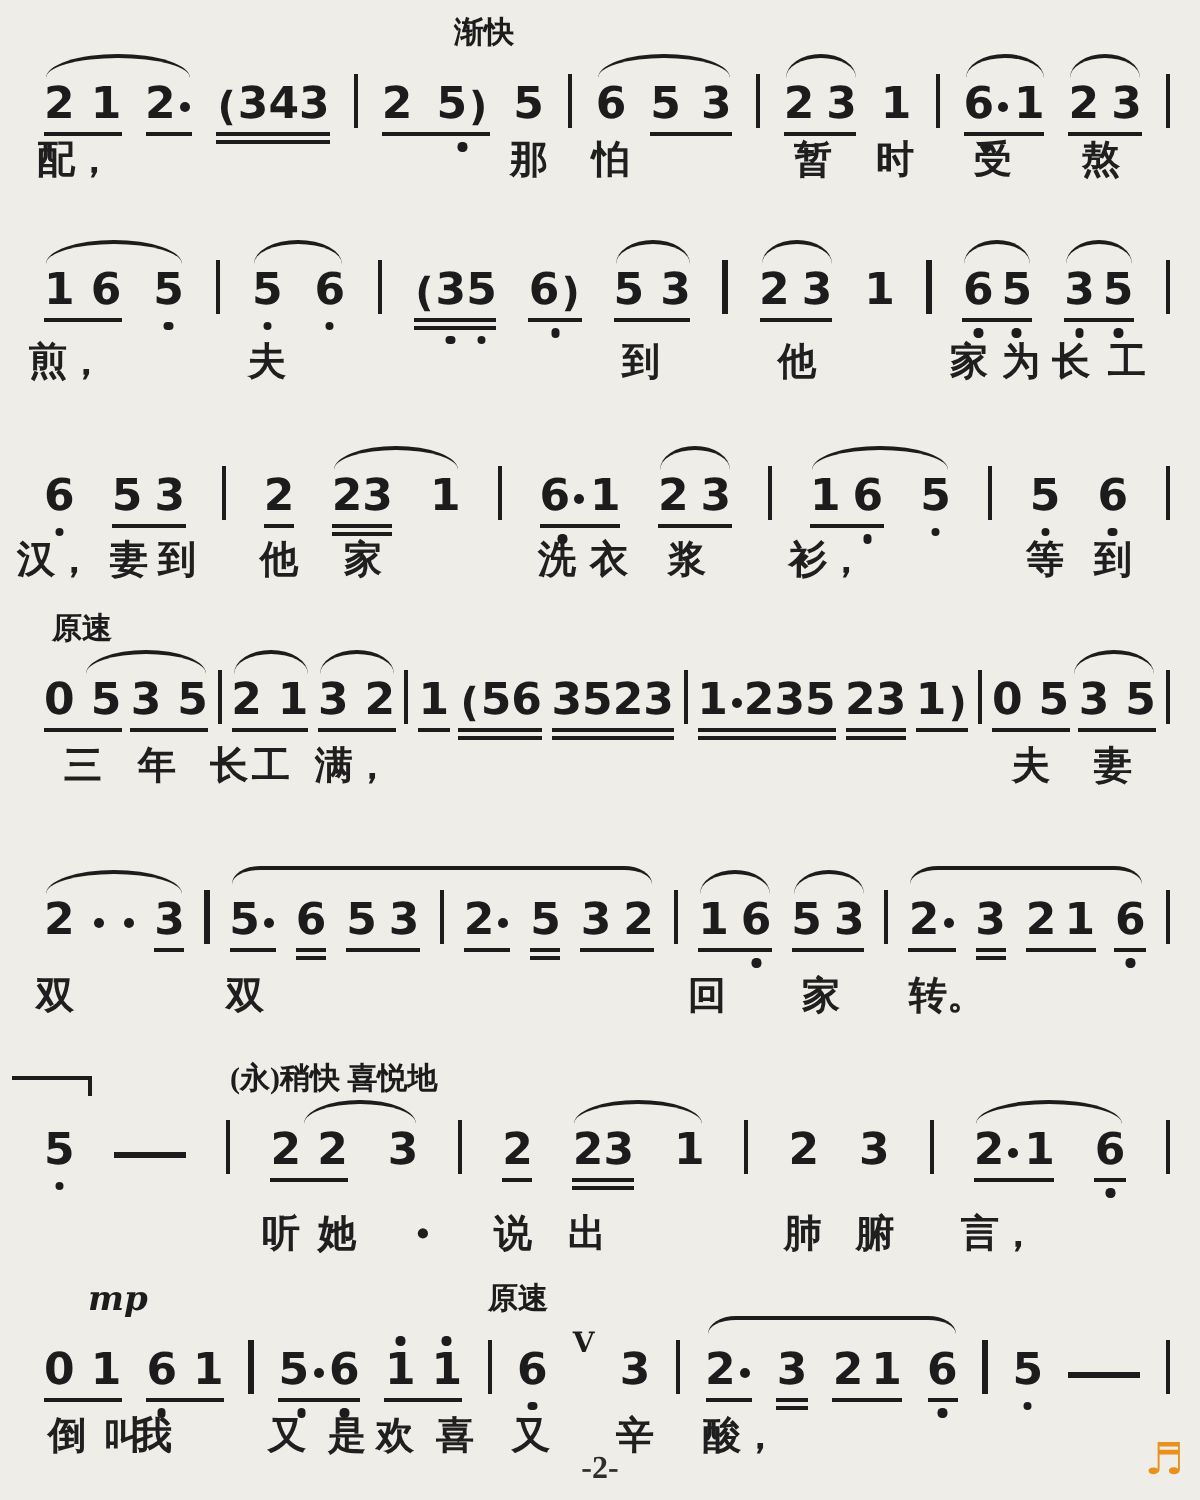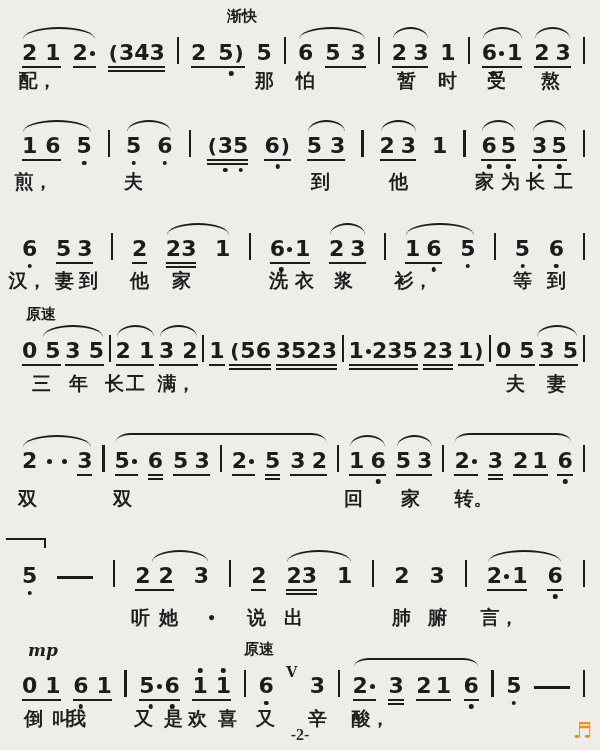--- a/index.html
+++ b/index.html
@@ -747,20 +747,21 @@
         <div class="lyrics-row" style="top: 50px;">
           <span class="lyric" style="left: 118.5px;">听</span>
           <span class="lyric" style="left: 146.5px;">她</span>
           <span class="lyric" style="left: 189.5px;">•</span>
           <span class="lyric" style="left: 234.5px;">说</span>
           <span class="lyric" style="left: 271.5px;">出</span>
           <span class="lyric" style="left: 379.5px;">肺</span>
           <span class="lyric" style="left: 415.5px;">腑</span>
           <span class="lyric" style="left: 477.5px;">言，</span>
         </div>
+        <span class="mark" style="left: 93px;">(永)稍快  喜悦地</span>
       </div>
       <div class="system" style="top: 667px;">
         <div class="notes-row">
           <div class="group">
             <span class="unit">
               <span class="num">0</span>
             </span>
             <span class="unit" style="margin-left: 8px;">
               <span class="num">1</span>
             </span>
@@ -860,21 +861,21 @@
           <span class="lyric" style="left: 39.5px;">叫</span>
           <span class="lyric" style="left: 54.5px;">我</span>
           <span class="lyric" style="left: 121.5px;">又</span>
           <span class="lyric" style="left: 151.5px;">是</span>
           <span class="lyric" style="left: 175.5px;">欢</span>
           <span class="lyric" style="left: 205.5px;">喜</span>
           <span class="lyric" style="left: 243.5px;">又</span>
           <span class="lyric" style="left: 295.5px;">辛</span>
           <span class="lyric" style="left: 348.5px;">酸，</span>
         </div>
-        <span class="mark mp" style="left: 6px;">mp</span>
+        <span class="mark mp" style="left: 22px;">mp</span>
         <span class="mark" style="left: 222px;">原速</span>
       </div>
     </div>
   <div class="footer-page">-2-</div>
   <div class="watermark">
     <span class="wm-icon" style="color: rgb(232, 146, 28);">♬</span>
   </div>
 </div>
 
 </body></html>

